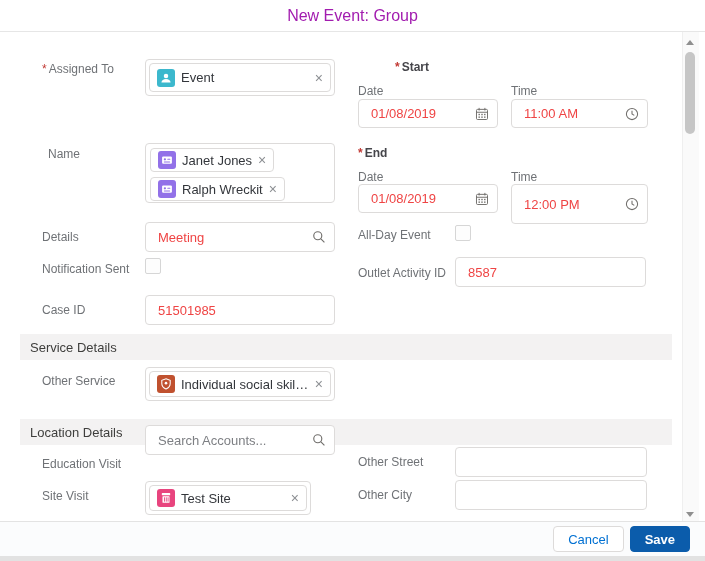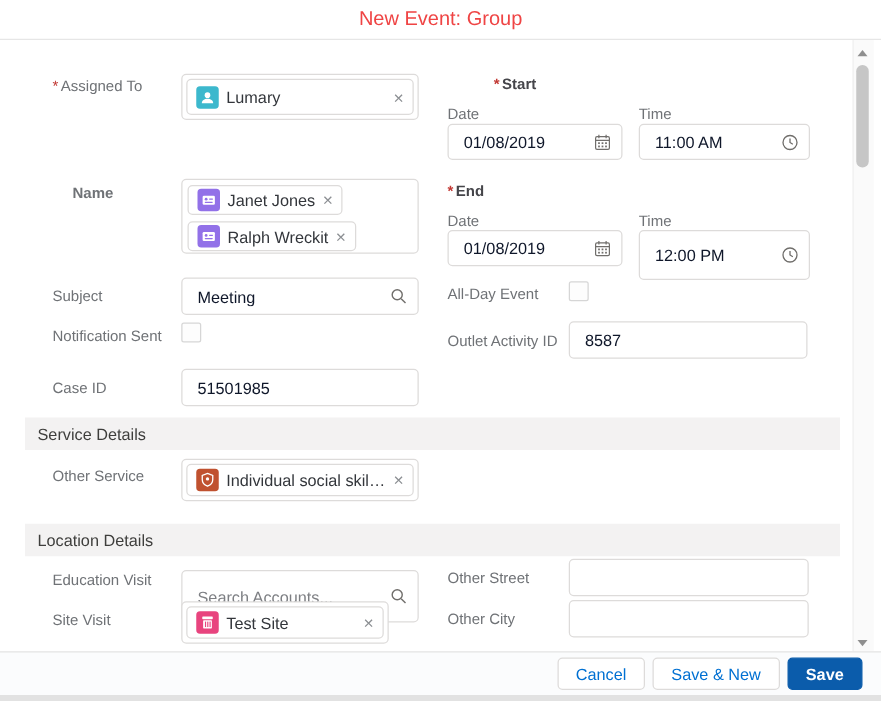--- a/index.html
+++ b/index.html
@@ -1,29 +1,29 @@
 <!DOCTYPE html>
 <html style="--accent-blue: #0070d2; --save-button-bg: #0b5cab; --required-red: #c23934; --section-bg: #f3f2f2; --user-icon-bg: #3cb8cd; --contact-icon-bg: #9271e8; --service-icon-bg: #c0512f; --site-icon-bg: #e8447e;"><head>
 <meta charset="utf-8">
 <style>
   html,body{margin:0;padding:0;background:#fff;}
   .page{position:relative;width:705px;height:561px;background:#fff;overflow:hidden;
         font-family:"Liberation Sans",sans-serif;-webkit-font-smoothing:antialiased;}
   
   .hdr{position:absolute;top:0;left:0;width:705px;height:31px;border-bottom:1px solid #e6e6e6;
        display:flex;align-items:center;justify-content:center;}
-  .hdr-title{font-size:16px;color:#ef4444;font-weight:400;}
+  .hdr-title{font-size:16px;color:#a21caf;font-weight:400;}
   
   .lbl{position:absolute;font-size:12px;color:#6f7276;white-space:nowrap;}
   .grp-lbl{position:absolute;font-size:12px;color:#45454a;font-weight:bold;white-space:nowrap;}
   .req{color:var(--required-red,#c23934);margin-right:2px;}
   
   .fld{position:absolute;}
   .fld input{width:100%;height:100%;box-sizing:border-box;border:1px solid #dddbda;border-radius:4px;
-             background:#fff;font-family:"Liberation Sans",sans-serif;font-size:13px;color:#0f172a;
+             background:#fff;font-family:"Liberation Sans",sans-serif;font-size:13px;color:#ef4444;
              padding:0 28px 0 12px;outline:none;}
   .fld input.noicon{padding-right:10px;}
   .fld input::placeholder{color:#7d7f83;opacity:1;}
   .fld .ficon{position:absolute;right:9px;top:50%;transform:translateY(-50%);display:flex;}
   
   .lookup{position:absolute;box-sizing:border-box;border:1px solid #dddbda;border-radius:4px;background:#fff;
           padding:3px;display:flex;flex-direction:column;gap:5px;align-items:flex-start;}
   .pill{box-sizing:border-box;display:flex;align-items:center;gap:6px;border:1px solid #dddbda;
         border-radius:4px;background:#fff;padding:2px 7px;font-size:13px;color:#33363b;height:27px;}
   .pill.full{width:100%;}
@@ -71,21 +71,21 @@
     <span class="req">*</span><span>Assigned To</span>
   </div>
   <div class="lookup" style="left:145px;top:59px;width:190px;height:37px;">
     <div class="pill full" style="height:29px;">
       <span class="avatar user">
         <svg width="14" height="14" viewBox="0 0 20 20">
             <circle cx="10" cy="7.3" r="3.2" fill="#fff"></circle>
             <path d="M3.5 16.5c0-3.2 3-5 6.5-5s6.5 1.8 6.5 5z" fill="#fff"></path>
           </svg>
       </span>
-      <span class="ptxt">Lumary</span>
+      <span class="ptxt">Event</span>
       <span class="x">×</span>
     </div>
   </div>
 
   <div class="grp-lbl" style="left:358px;top:60px;margin-left:37px;">
     <span class="req">*</span><span>Start</span>
   </div>
   <div class="lbl" style="left:358px;top:84px;">Date</div>
   <div class="lbl" style="left:511px;top:84px;">Time</div>
   <div class="fld" style="left:358px;top:99px;width:140px;height:29px;">
@@ -110,21 +110,21 @@
   <div class="fld" style="left:511px;top:99px;width:137px;height:29px;">
     <input value="11:00 AM" style="">
     <span class="ficon">
       <svg width="14" height="14" viewBox="0 0 16 16" fill="none" stroke="#706e6b" stroke-width="1.2">
           <circle cx="8" cy="8" r="6.4"></circle>
           <path d="M8 4.4V8l2.6 1.6"></path>
         </svg>
     </span>
   </div>
 
-  <div class="lbl" style="left:58px;top:147px;font-weight:bold;">Name</div>
+  <div class="lbl" style="left:48px;top:147px;">Name</div>
   <div class="lookup" style="left:145px;top:143px;width:190px;height:60px;padding:4px;">
     <div class="pill">
       <span class="avatar contact">
         <svg width="14" height="14" viewBox="0 0 20 20">
             <rect x="3" y="5" width="14" height="10.5" rx="1.5" fill="#fff"></rect>
             <circle cx="7" cy="9" r="1.6" fill="var(--contact-icon-bg,#9271e8)"></circle>
             <rect x="10.3" y="8.2" width="4.6" height="1.4" rx="0.7" fill="var(--contact-icon-bg,#9271e8)"></rect>
             <rect x="5.4" y="12" width="9.2" height="1.4" rx="0.7" fill="var(--contact-icon-bg,#9271e8)"></rect>
           </svg>
       </span>
@@ -172,21 +172,21 @@
   <div class="fld" style="left:511px;top:184px;width:137px;height:40px;">
     <input value="12:00 PM" style="">
     <span class="ficon">
       <svg width="14" height="14" viewBox="0 0 16 16" fill="none" stroke="#706e6b" stroke-width="1.2">
           <circle cx="8" cy="8" r="6.4"></circle>
           <path d="M8 4.4V8l2.6 1.6"></path>
         </svg>
     </span>
   </div>
 
-  <div class="lbl" style="left:42px;top:230px;">Subject</div>
+  <div class="lbl" style="left:42px;top:230px;">Details</div>
   <div class="fld" style="left:145px;top:222px;width:190px;height:30px;">
     <input value="Meeting" style="">
     <span class="ficon">
       <svg width="14" height="14" viewBox="0 0 16 16" fill="none" stroke="#706e6b" stroke-width="1.3">
           <circle cx="6.6" cy="6.6" r="4.6"></circle>
           <line x1="10.2" y1="10.2" x2="14.2" y2="14.2"></line>
         </svg>
     </span>
   </div>
 
@@ -218,21 +218,21 @@
           </svg>
       </span>
       <span class="ptxt">Individual social skills develo...</span>
       <span class="x">×</span>
     </div>
   </div>
 
   <div class="section" style="top:419px;text-align:right;">Location Details</div>
 
   <div class="lbl" style="left:42px;top:457px;">Education Visit</div>
-  <div class="fld" style="left:145px;top:456px;width:190px;height:42px;">
+  <div class="fld" style="left:145px;top:425px;width:190px;height:30px;">
     <input placeholder="Search Accounts..." style="">
     <span class="ficon">
       <svg width="14" height="14" viewBox="0 0 16 16" fill="none" stroke="#706e6b" stroke-width="1.3">
           <circle cx="6.6" cy="6.6" r="4.6"></circle>
           <line x1="10.2" y1="10.2" x2="14.2" y2="14.2"></line>
         </svg>
     </span>
   </div>
 
   <div class="lbl" style="left:358px;top:455px;">Other Street</div>
@@ -262,18 +262,17 @@
     <input class="noicon" value="" style="">
   </div>
 
   <div class="sb-track"></div>
   <div class="sb-arrow sb-up"></div>
   <div class="sb-thumb"></div>
   <div class="sb-arrow sb-down"></div>
 
   <div class="footer">
     <button class="btn">Cancel</button>
-    <button class="btn">Save &amp; New</button>
     <button class="btn brand">Save</button>
   </div>
   <div class="strip"></div>
 
 </div>
 
 </body></html>

